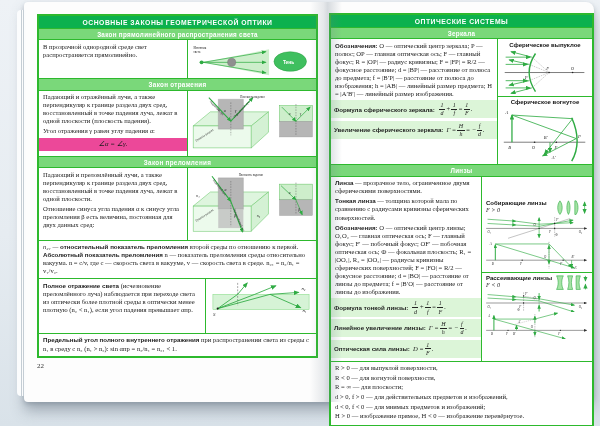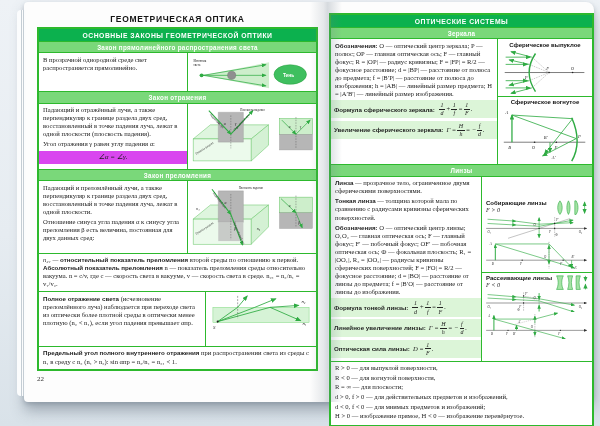--- a/index.html
+++ b/index.html
@@ -28,21 +28,21 @@
   .row{display:flex;align-items:stretch;}
   .ct{padding:2.5px 4px 3px;font-size:6.6px;line-height:1.22;}
   .ct p{margin:0 0 2px;}
   .w148{width:148px;box-sizing:border-box;flex:none;}
   .w168{width:166px;box-sizing:border-box;flex:none;}
   .w152{width:150px;box-sizing:border-box;flex:none;}
   .cd{border-left:1.5px solid #2db92d;flex:1;display:flex;align-items:center;justify-content:center;padding:2px;min-width:0;}
   .cdcol{flex-direction:column;align-items:stretch;padding:0;}
   .lead{font-family:"Liberation Sans",sans-serif;font-weight:bold;font-size:6.2px;}
   .fx{font-style:italic;}
-  .fstrip{background:#d946ef;text-align:center;padding:2px 0 2.5px;margin:2.5px -4px -3px;font-size:7px;}
+  .fstrip{background:#ec4899;text-align:center;padding:2px 0 2.5px;margin:2.5px -4px -3px;font-size:7px;}
   .frow{display:flex;align-items:center;gap:3px;background:#dcf5d8;padding:2px 3px;margin:2.5px -4px 0;font-size:6.6px;}
   .fr{display:inline-flex;flex-direction:column;vertical-align:middle;text-align:center;line-height:1;margin:0 1px;font-size:6px;}
   .fr .n{display:block;border-bottom:.8px solid #222;padding:0 1.5px .6px;}
   .fr .d{display:block;padding-top:.6px;}
   .dbox{padding:1px 2px 2px;display:flex;flex-direction:column;align-items:center;}
   .dbox+.dbox{border-top:1.5px solid #2db92d;}
   .dtitle{font:bold 6px "Liberation Sans",sans-serif;text-align:center;padding:1.5px 0 1px;color:#111;}
   .lhead{display:flex;align-items:flex-start;justify-content:space-between;width:100%;padding:1.5px 2px 0;box-sizing:border-box;}
   .lsign{font-size:6.2px;font-style:italic;}
   .rules div{margin:0 0 1.5px;}
@@ -70,21 +70,20 @@
     <marker id="ad" markerUnits="userSpaceOnUse" markerWidth="5" markerHeight="4" refX="4" refY="2" orient="auto">
       <path d="M0,0 L5,2 L0,4 Z" fill="#333"></path>
     </marker>
   </defs>
 </svg>
 
 <div class="book">
   <div class="edges"></div>
 
   <div class="page pL">
-    <div class="title">ГЕОМЕТРИЧЕСКАЯ ОПТИКА</div>
 
     <div class="tbl">
       <div class="bM">ОСНОВНЫЕ ЗАКОНЫ ГЕОМЕТРИЧЕСКОЙ ОПТИКИ</div>
 
       <div class="bS">Закон прямолинейного распространения света</div>
       <div class="row">
         <div class="ct w148">В прозрачной однородной среде свет распространяется прямолинейно.</div>
         <div class="cd">
           <svg viewBox="0 0 150 42" width="122">
             <polygon points="15,25 96,9 96,41" fill="#cdeecb"></polygon>

